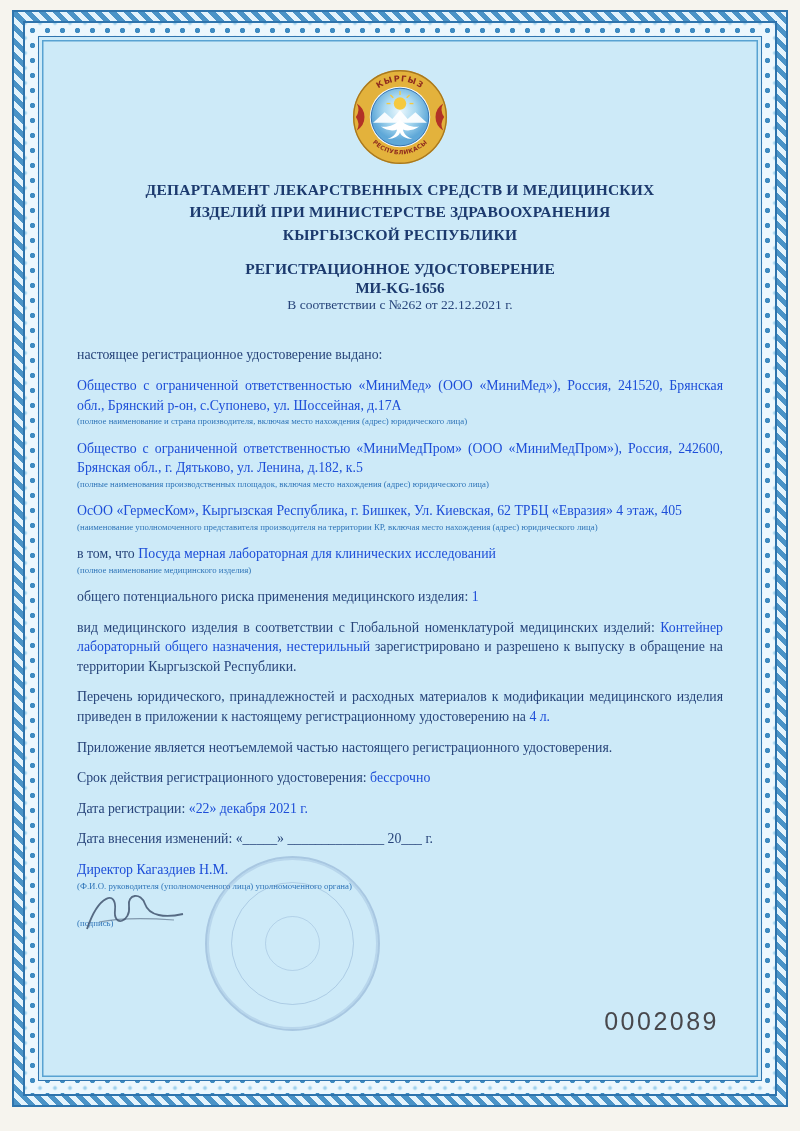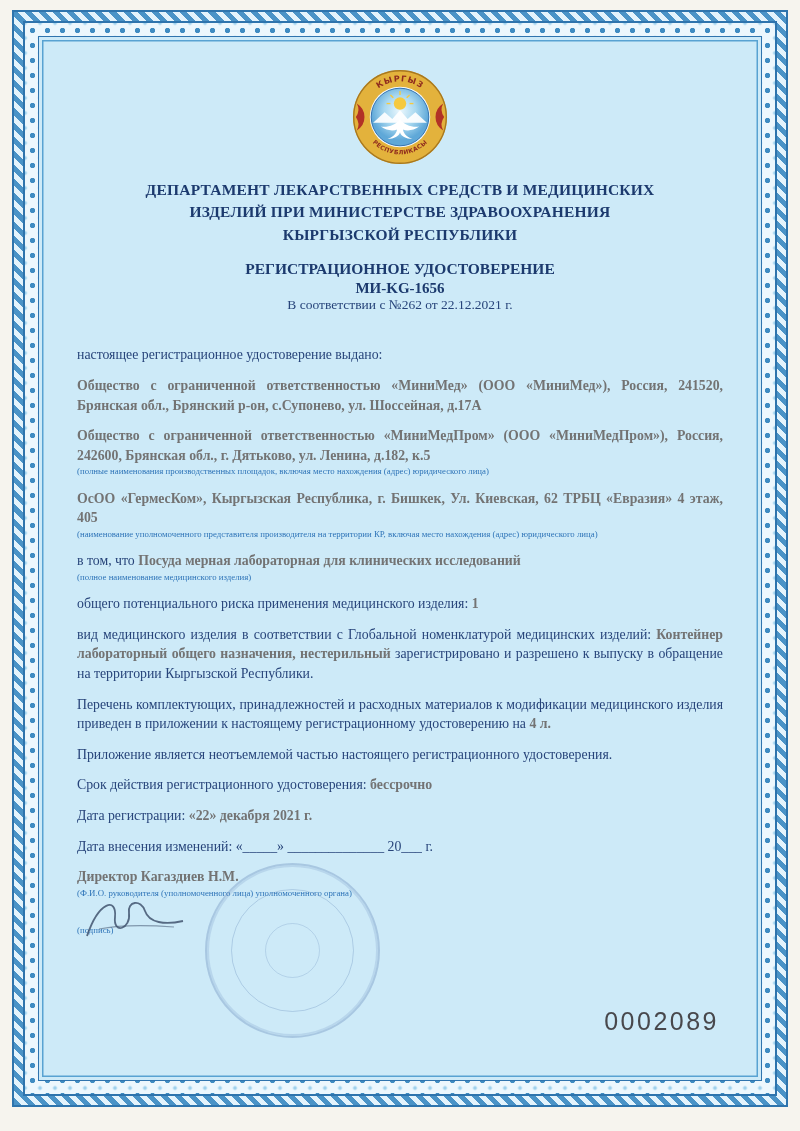--- a/index.html
+++ b/index.html
@@ -63,21 +63,21 @@
   }
   .note.center { text-align: center; }
 
   p.line {
     font-size: 13.8px;
     line-height: 1.42;
     text-align: justify;
     margin: 11px 0 1px 0;
   }
   p.line.first { margin-top: 32px; }
-  .b { font-weight: bold; color: #737373; }
+  .b { font-weight: normal; color: #1d4ed8; }
   .gap { margin-top: 22px; }
 
   .sig-area { position: relative; margin-top: 26px; }
   .signature { position: absolute; left: 2px; top: -34px; pointer-events: none; }
   .stamp {
     position: absolute; left: 128px; top: -62px;
     width: 175px; height: 175px; border-radius: 50%;
     border: 2.5px solid rgba(88,125,178,.45);
     box-shadow: inset 0 0 0 2px rgba(88,125,178,.25);
     opacity: .7;
@@ -150,35 +150,36 @@
 ИЗДЕЛИЙ ПРИ МИНИСТЕРСТВЕ ЗДРАВООХРАНЕНИЯ
 КЫРГЫЗСКОЙ РЕСПУБЛИКИ</div>
 
         <div class="title">РЕГИСТРАЦИОННОЕ УДОСТОВЕРЕНИЕ</div>
         <div class="certno">МИ-KG-1656</div>
         <div class="order">В соответствии с №262 от 22.12.2021 г.</div>
 
         <p class="line first">настоящее регистрационное удостоверение выдано:</p>
 
         <p class="line b">Общество с ограниченной ответственностью «МиниМед» (ООО «МиниМед»), Россия, 241520, Брянская обл., Брянский р-он, с.Супонево, ул. Шоссейная, д.17А</p>
+        <p class="note">(полное наименование и страна производителя, включая место нахождения (адрес) юридического лица)</p>
 
         <p class="line b">Общество с ограниченной ответственностью «МиниМедПром» (ООО «МиниМедПром»), Россия, 242600, Брянская обл., г. Дятьково, ул. Ленина, д.182, к.5</p>
         <p class="note">(полные наименования производственных площадок, включая место нахождения (адрес) юридического лица)</p>
 
         <p class="line b">ОсОО «ГермесКом», Кыргызская Республика, г. Бишкек, Ул. Киевская, 62 ТРБЦ «Евразия» 4 этаж, 405</p>
         <p class="note">(наименование уполномоченного представителя производителя на территории КР, включая место нахождения (адрес) юридического лица)</p>
 
         <p class="line"><span>в том, что </span><span class="b">Посуда мерная лабораторная для клинических исследований</span></p>
         <p class="note">(полное наименование медицинского изделия)</p>
 
         <p class="line"><span>общего потенциального риска применения медицинского изделия: </span><span class="b">1</span></p>
 
         <p class="line"><span>вид медицинского изделия в соответствии с Глобальной номенклатурой медицинских изделий: </span><span class="b">Контейнер лабораторный общего назначения, нестерильный</span><span> зарегистрировано и разрешено к выпуску в обращение на территории Кыргызской Республики.</span></p>
 
-        <p class="line"><span>Перечень комплектующих, принадлежностей и расходных материалов к модификации медицинского изделия приведен в приложении к настоящему регистрационному удостоверению на </span><span class="b">4 л.</span></p>
+        <p class="line"><span>Перечень юридического, принадлежностей и расходных материалов к модификации медицинского изделия приведен в приложении к настоящему регистрационному удостоверению на </span><span class="b">4 л.</span></p>
 
         <p class="line">Приложение является неотъемлемой частью настоящего регистрационного удостоверения.</p>
 
         <p class="line gap"><span>Срок действия регистрационного удостоверения: </span><span class="b">бессрочно</span></p>
 
         <p class="line gap"><span>Дата регистрации: </span><span class="b">«22» декабря 2021 г.</span></p>
 
         <p class="line gap">Дата внесения изменений: «_____» ______________ 20___ г.</p>
 
         <p class="line gap b">Директор Кагаздиев Н.М.</p>

